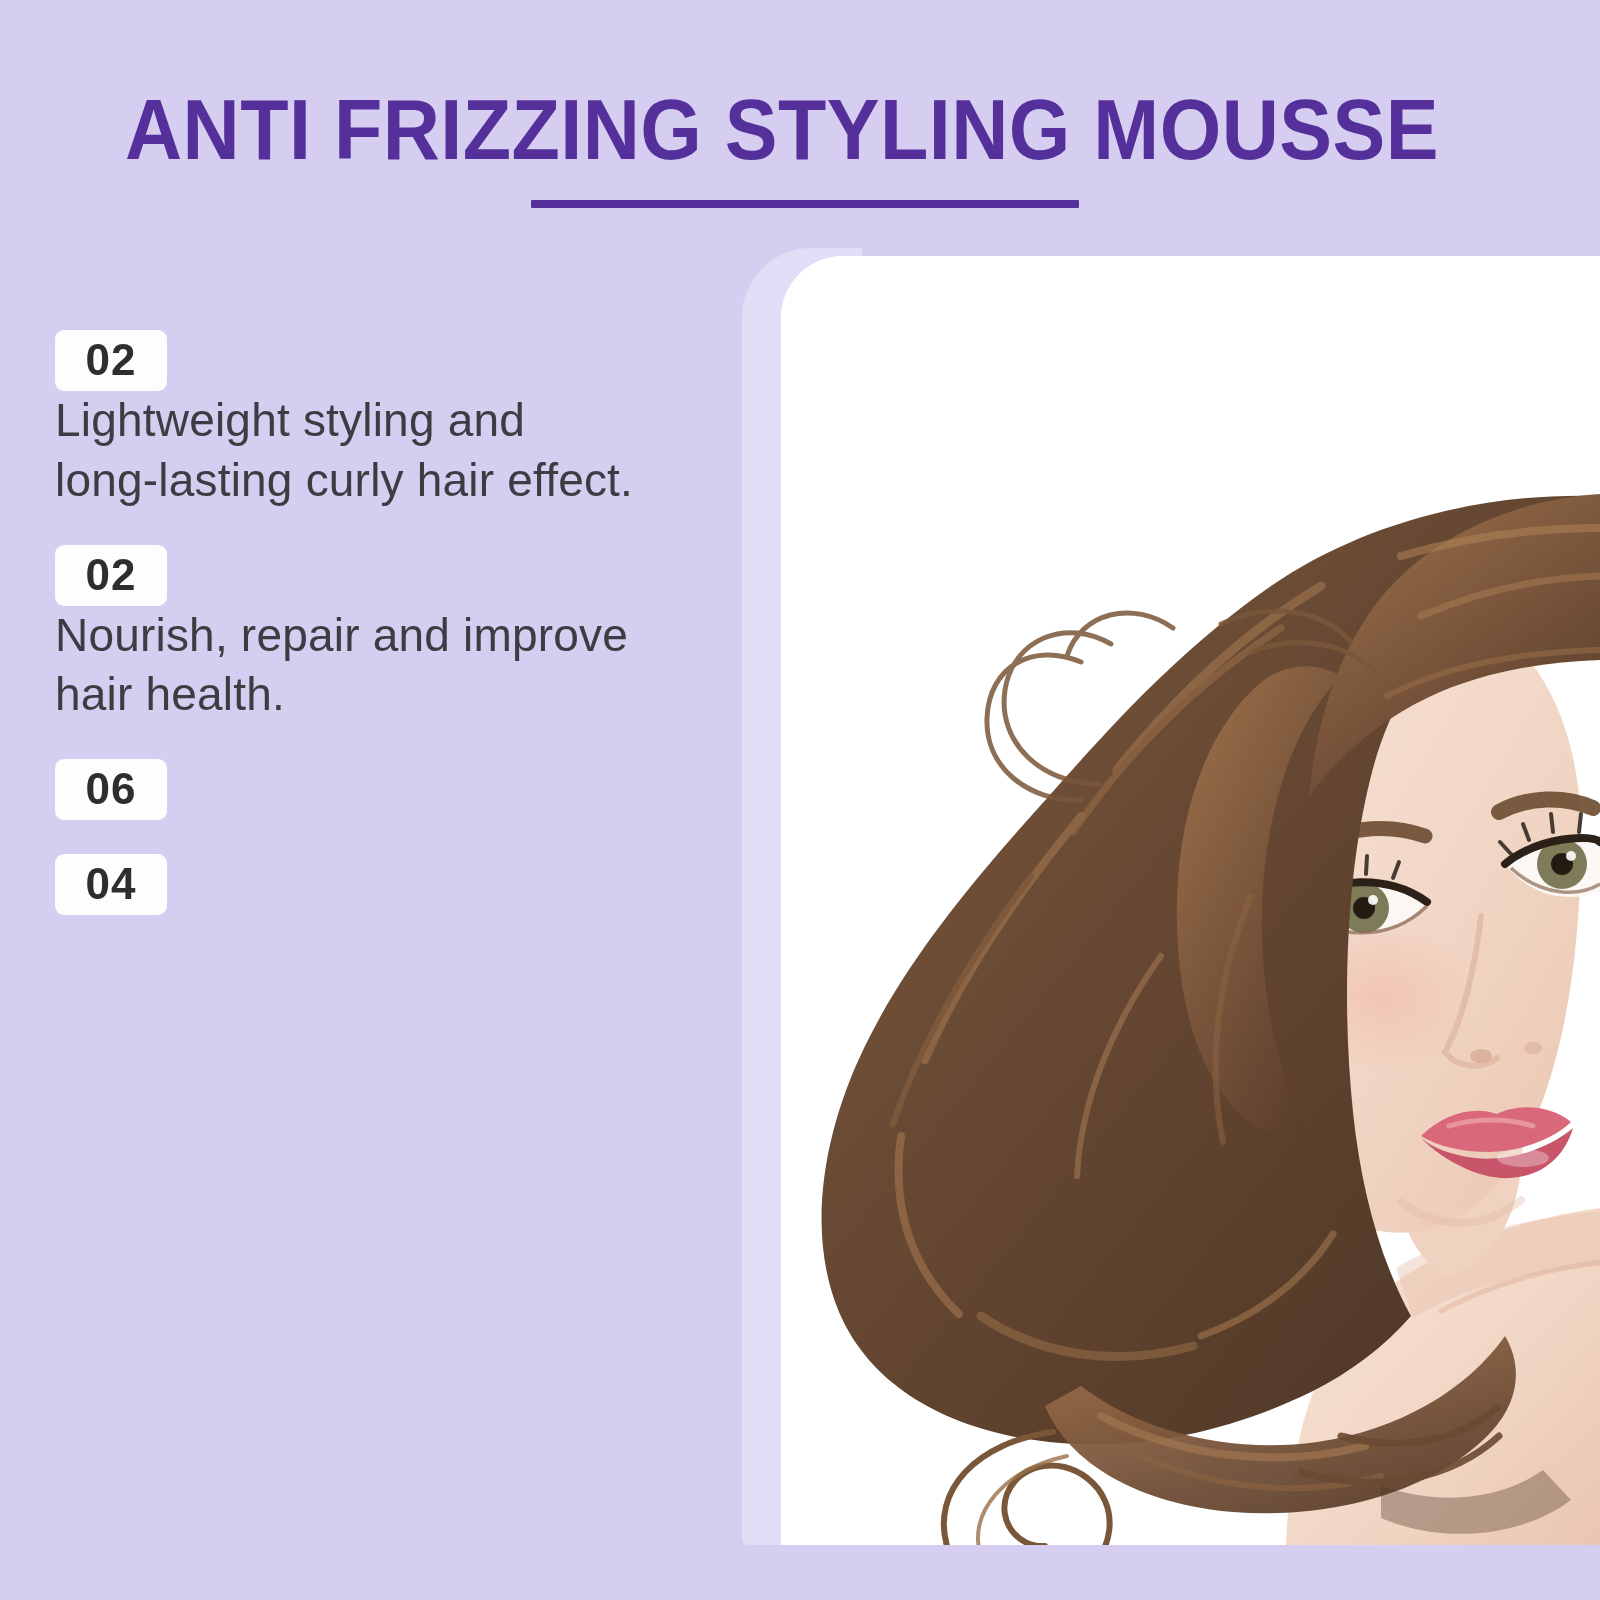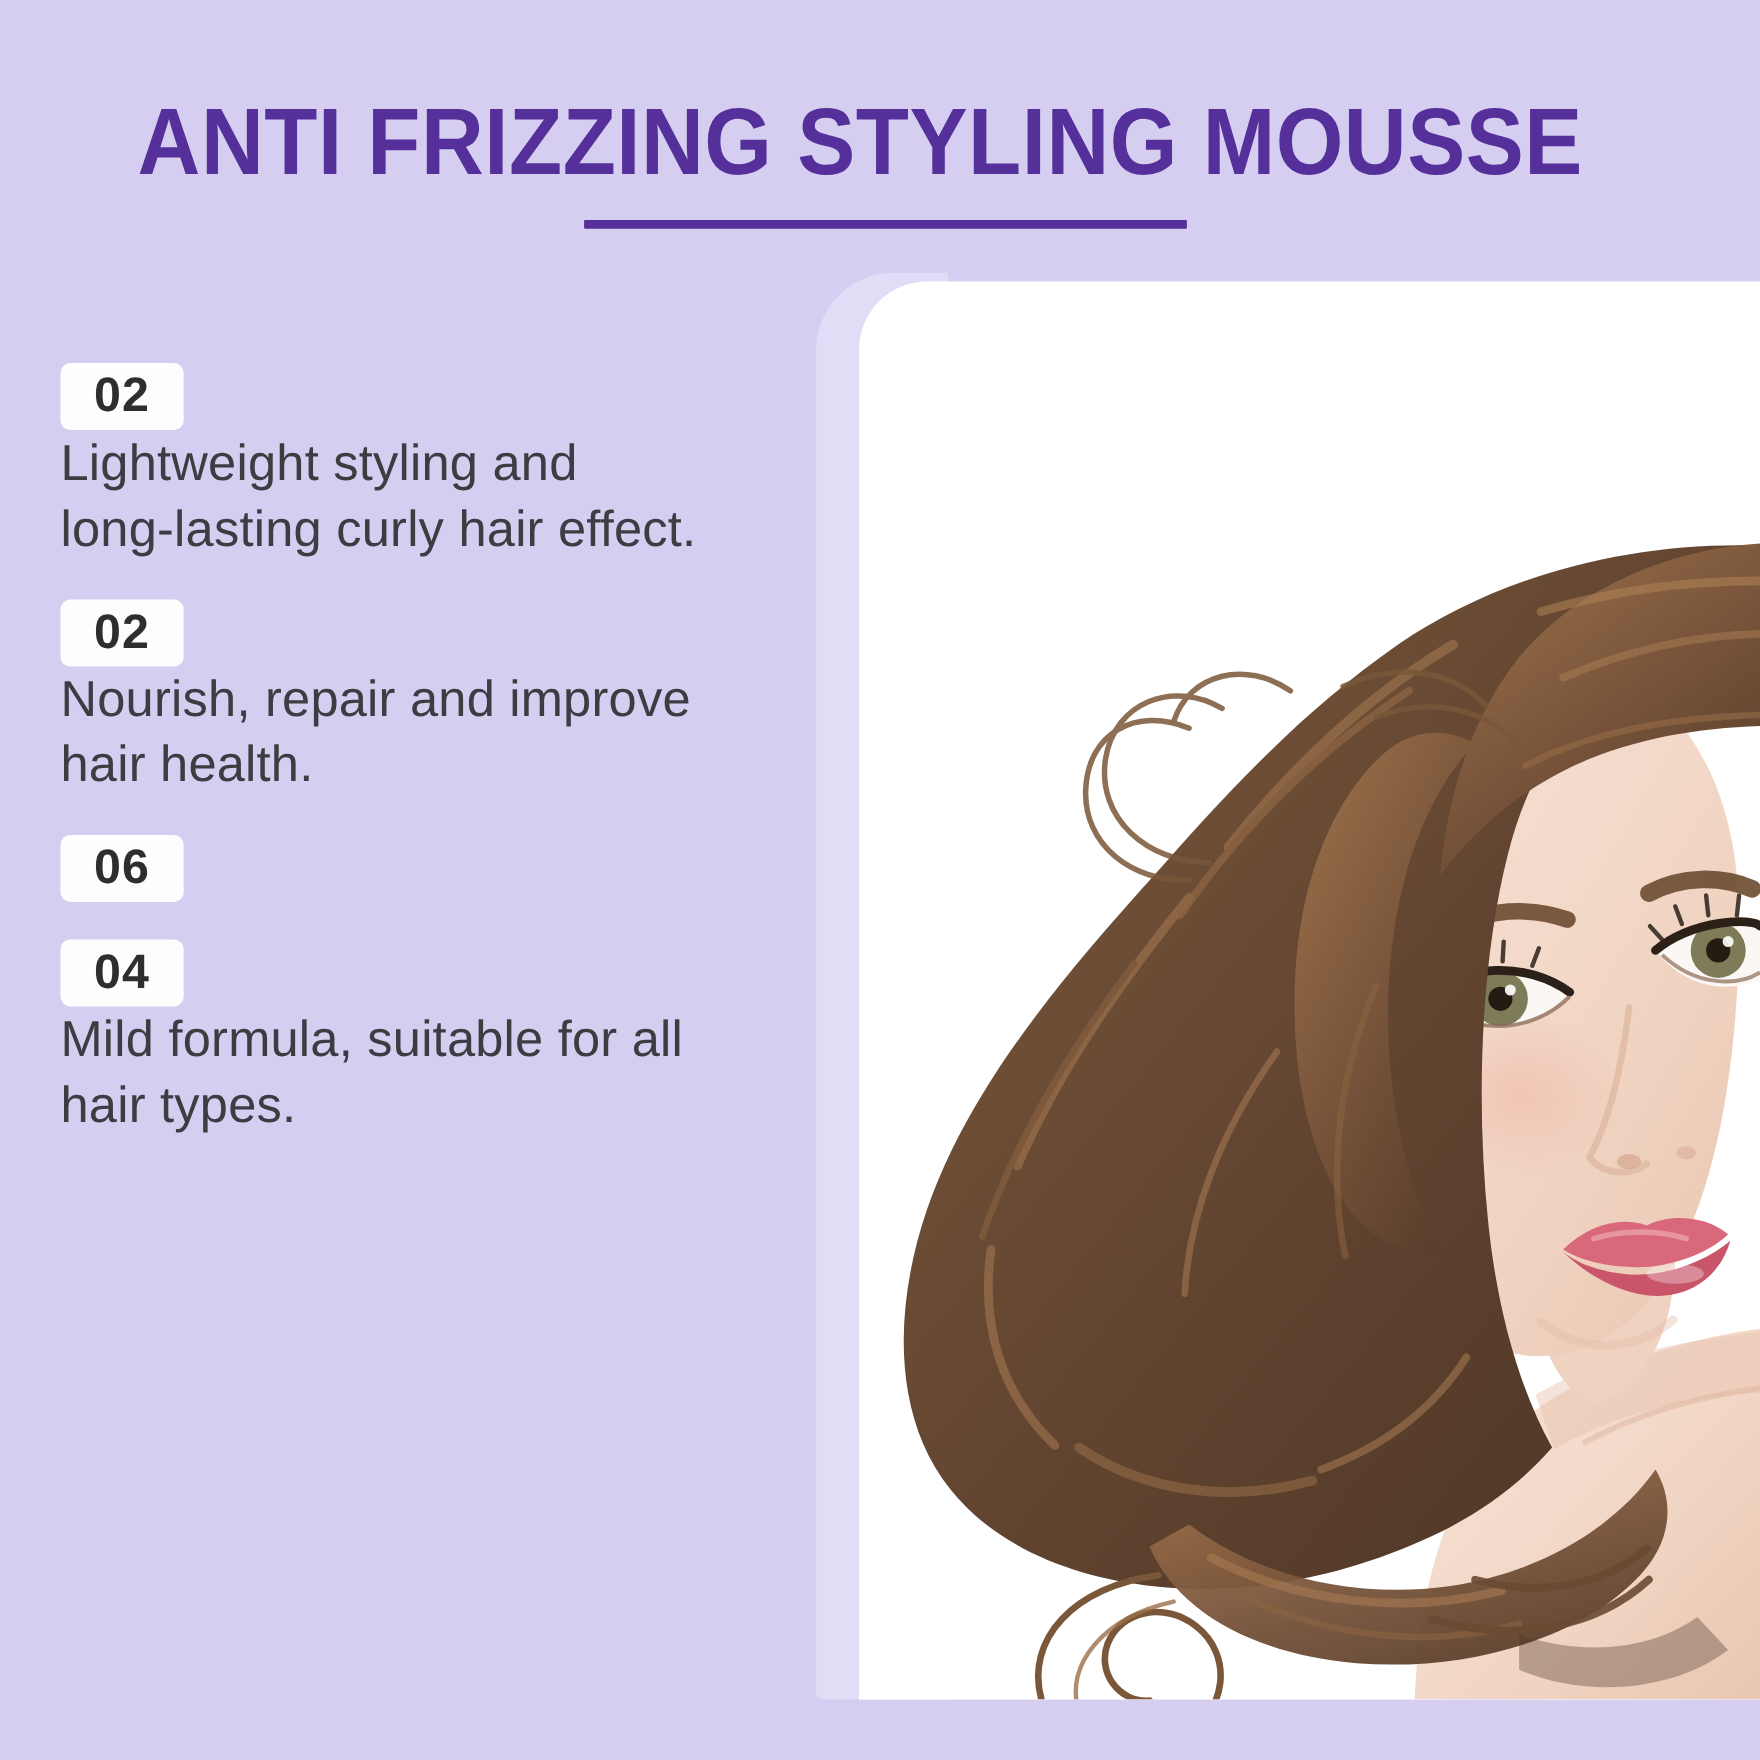--- a/index.html
+++ b/index.html
@@ -137,22 +137,20 @@
       <div class="feature-text">Nourish, repair and improve
 hair health.</div>
     </div>
 
     <div class="feature">
       <div class="badge">06</div>
     </div>
 
     <div class="feature">
       <div class="badge">04</div>
-      <div class="feature-text">Mild formula, suitable for all
-hair types.</div>
     </div>
 
   </div>
 
   <div class="photo-backing"></div>
 
   <div class="photo-panel">
     <svg class="photo-svg" viewBox="0 0 819 1289" preserveAspectRatio="xMidYMid slice">
       <defs>
         <linearGradient id="skinGrad" x1="0" y1="0" x2="1" y2="1">

